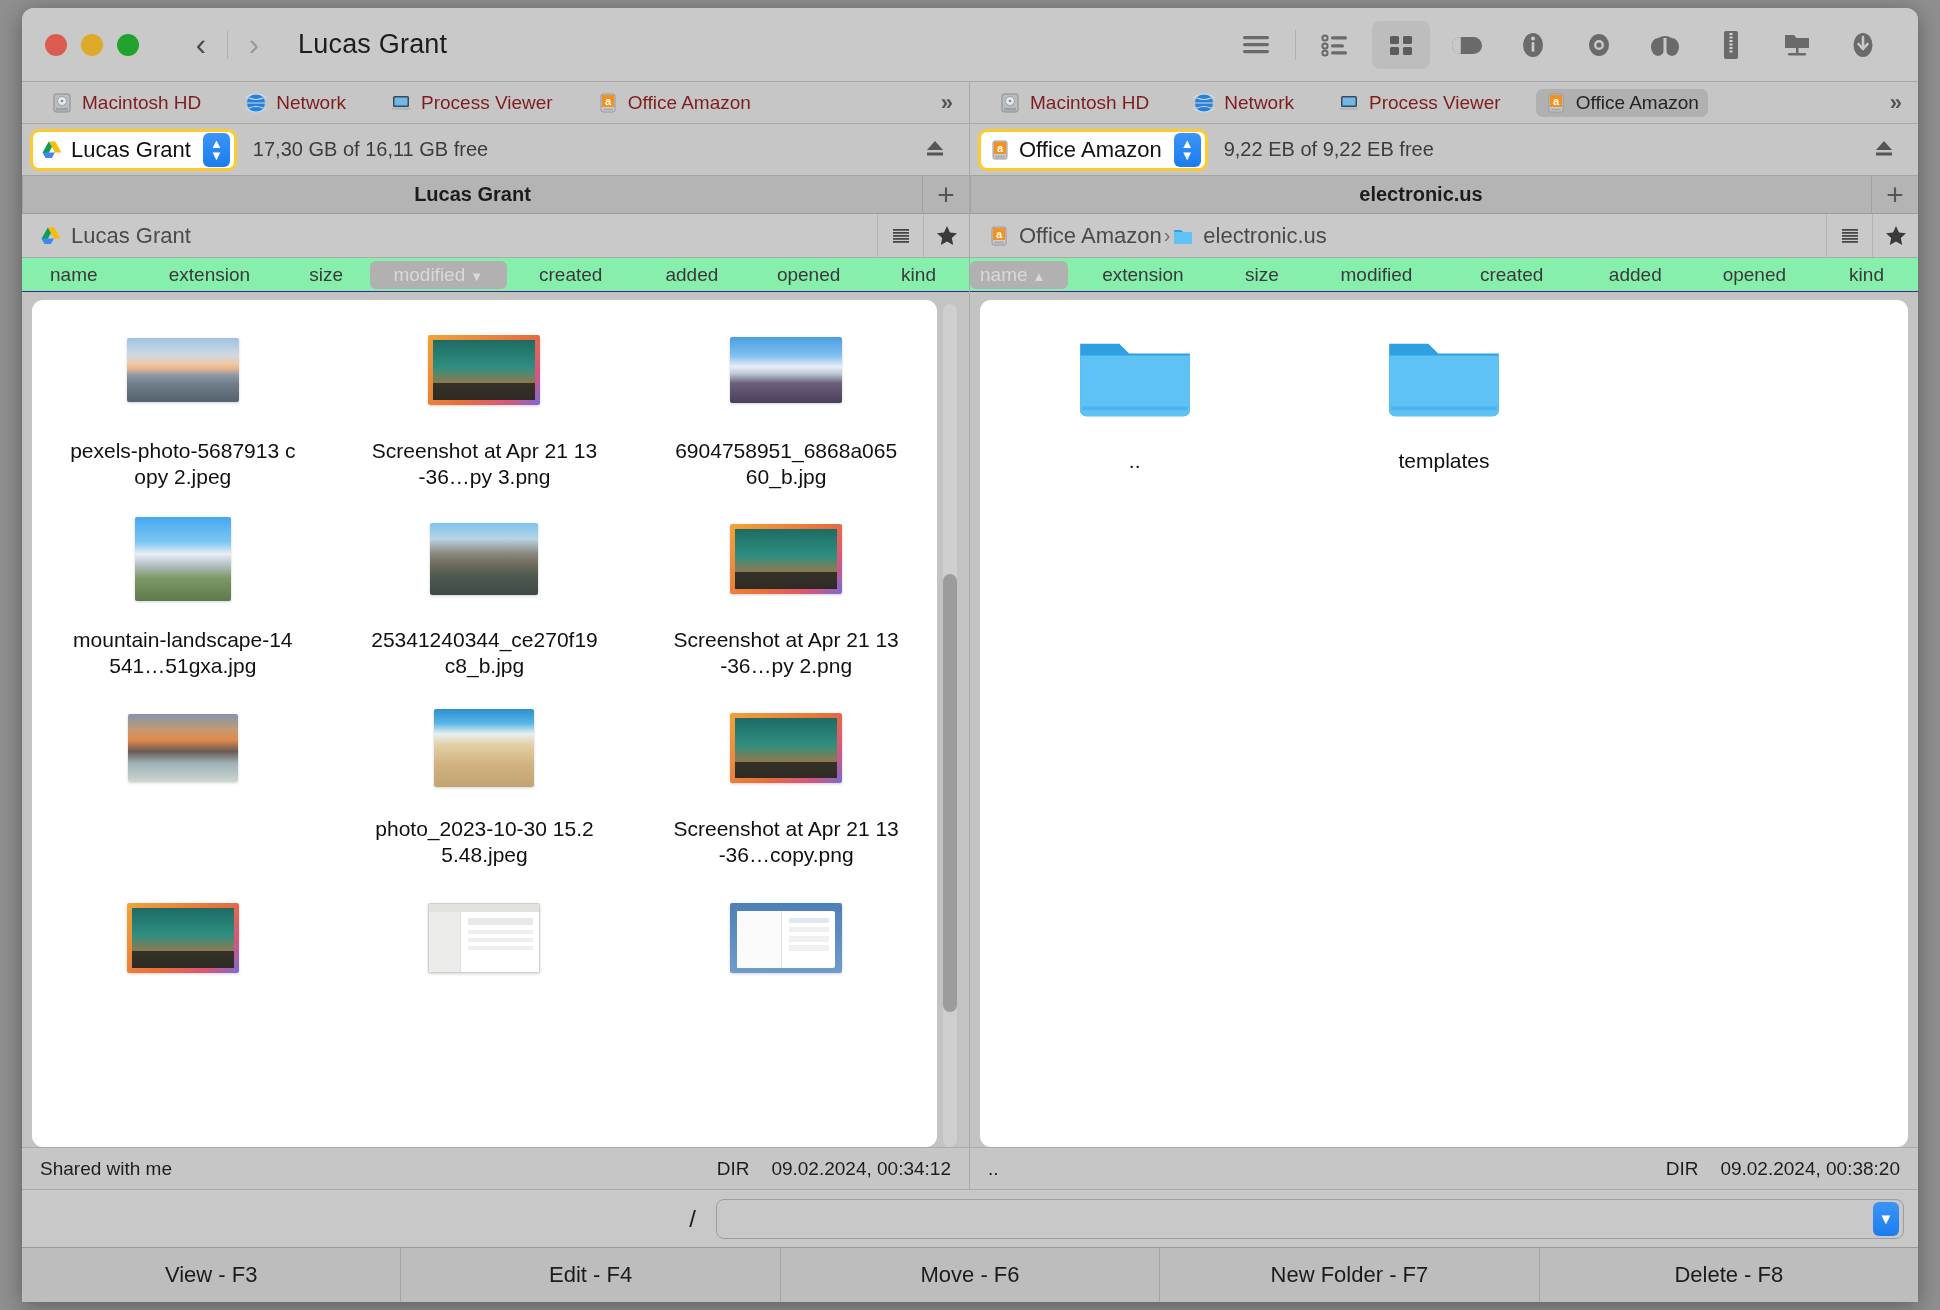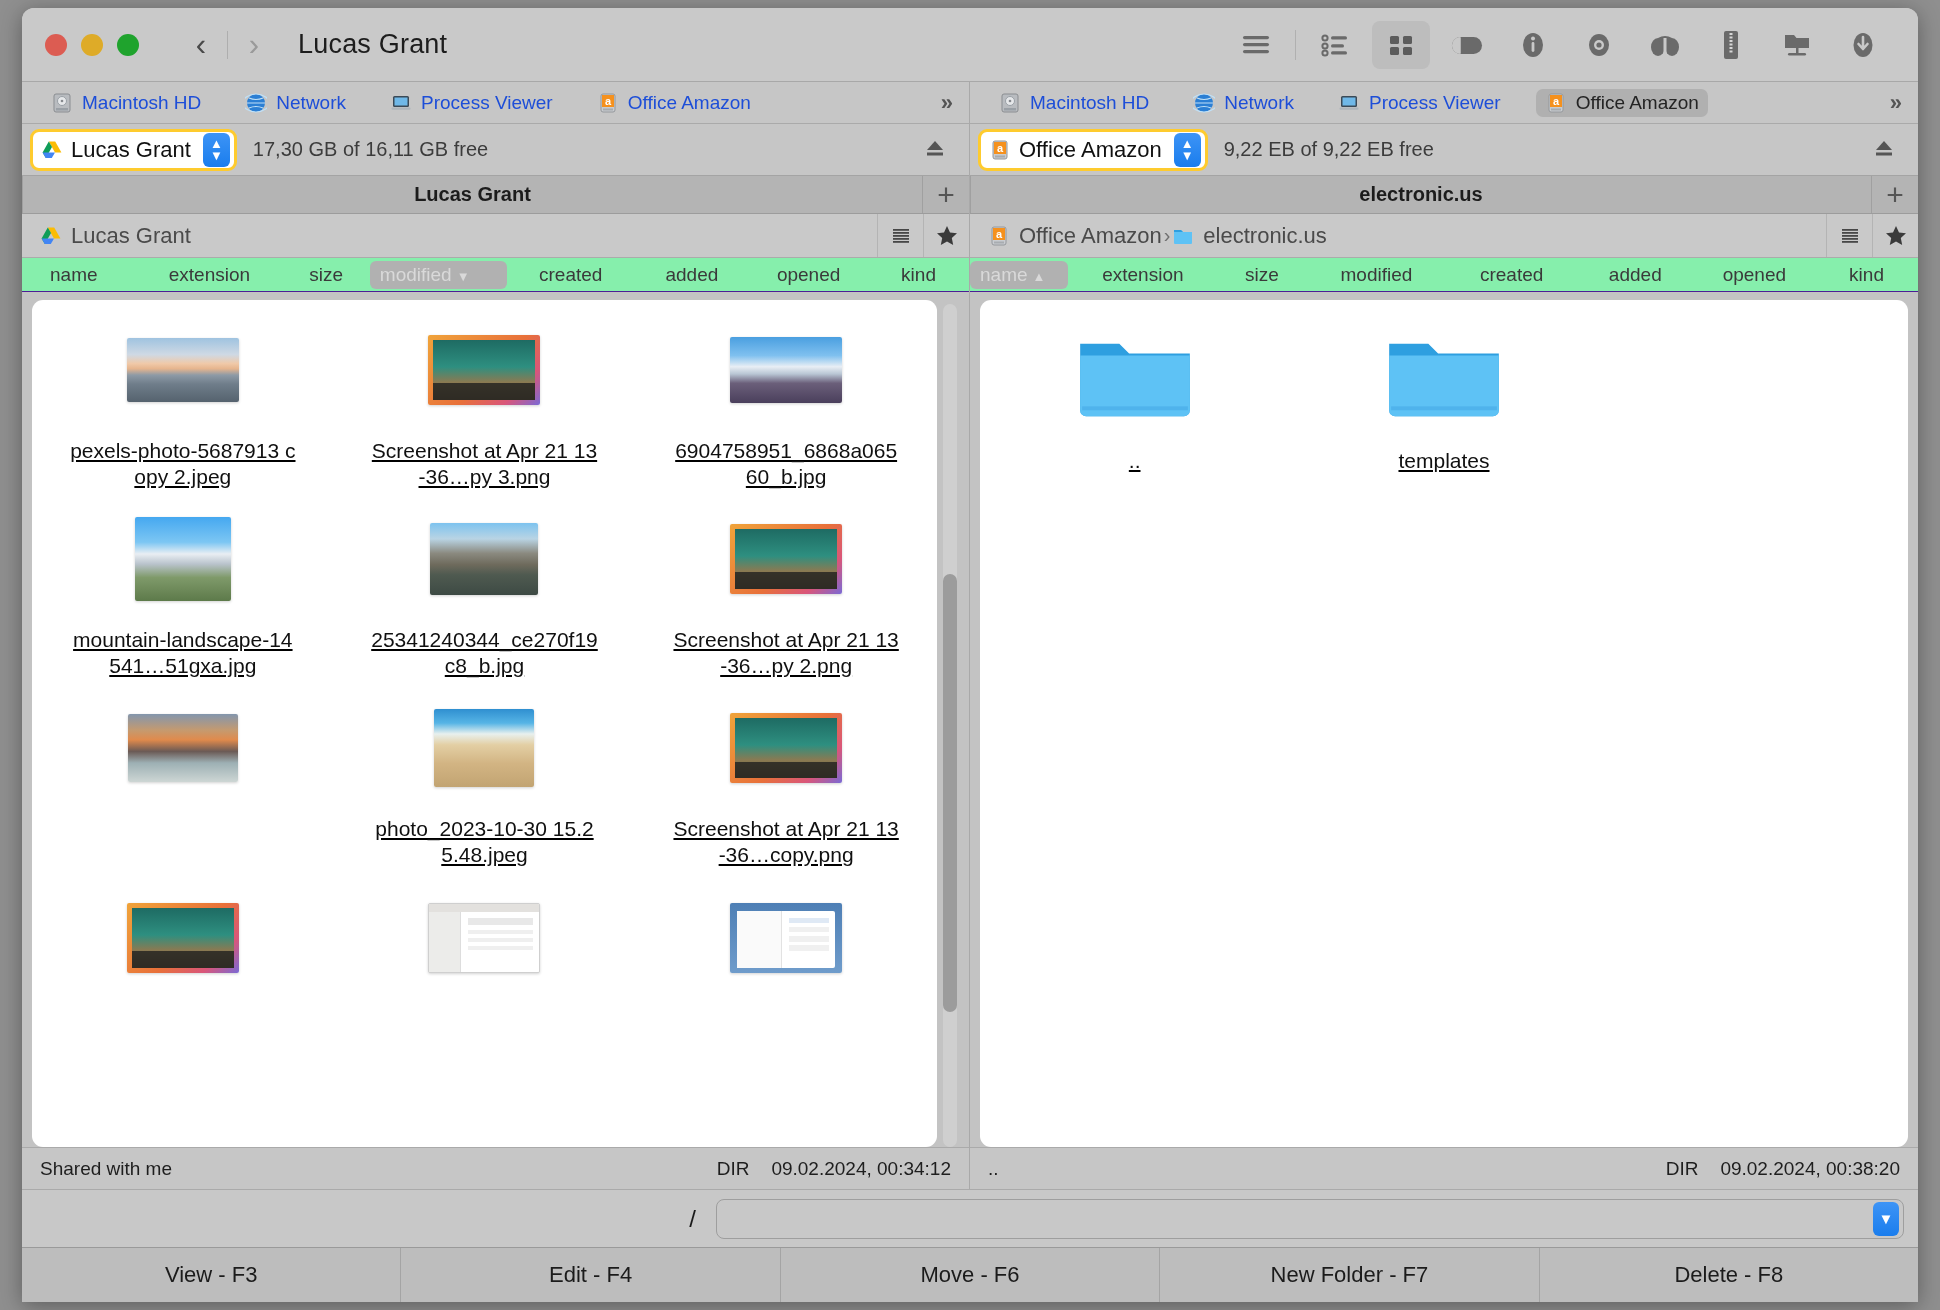--- a/index.html
+++ b/index.html
@@ -72,21 +72,21 @@
     height: 42px; min-height: 42px;
     background: #c6c6c6;
     border-bottom: 1px solid #aaa;
     display: flex; align-items: center;
     padding-left: 20px;
     gap: 26px;
     position: relative;
   }
   .shelf-item {
     display: flex; align-items: center; gap: 9px;
-    font-size: 19px; color: #1d4ed8;
+    font-size: 19px; color: #7f1d1d;
     padding: 3px 9px; border-radius: 7px;
     white-space: nowrap;
   }
   .shelf-item.sel { background: #b0b0b0; color: #242424; }
   .shelf-chev {
     position: absolute; right: 16px; top: 50%; transform: translateY(-50%);
     font-size: 22px; color: #555; font-weight: bold;
   }
   .mini { width: 22px; height: 22px; display: block; }
 
@@ -197,21 +197,20 @@
   }
   .pane-left .fileview { margin-right: 2px; }
   .grid {
     display: flex; flex-wrap: wrap;
     padding: 14px 0 0 0;
   }
   .cell {
     width: 33.333%;
     display: flex; flex-direction: column; align-items: center;
     padding: 8px 10px 14px;
-    text-decoration: underline;
   }
   .thumbwrap {
     height: 96px; display: flex; align-items: center; justify-content: center;
     margin-bottom: 20px;
   }
   .thumb { border-radius: 2px; box-shadow: 0 1px 3px rgba(0,0,0,.18); display:block; }
   .fname {
     font-size: 21px; color: #101010; text-align: center;
     line-height: 1.22; max-width: 230px;
     word-break: break-all;
@@ -499,21 +498,21 @@
                 <path d="M12 2 l3 6.5 l7 .8 l-5.2 4.8 l1.4 7 L12 17.6 L5.8 21.1 l1.4 -7 L2 9.3 l7 -.8 z" fill="#3a3a3a"></path>
               </svg>
           </div>
         </div>
       </div>
 
       <div class="colhdr" id="left-colhdr">
           <div class="col" style="width: 105px; text-align: left; margin-left: 18px;">name</div>
           <div class="col" style="width: 160px; text-align: center; margin-left: 0px;">extension</div>
           <div class="col" style="width: 95px; text-align: center; margin-left: 0px;">size</div>
-          <div class="col sorted" style="width: 150px; text-align: left; margin-left: 0px;">modified<span class="arrow">▼</span></div>
+          <div class="col sorted" style="width: 150px; text-align: center; margin-left: 0px;">modified<span class="arrow">▼</span></div>
           <div class="col" style="width: 140px; text-align: center; margin-left: 0px;">created</div>
           <div class="col" style="width: 125px; text-align: center; margin-left: 0px;">added</div>
           <div class="col" style="width: 130px; text-align: center; margin-left: 0px;">opened</div>
           <div class="col" style="width: 110px; text-align: center; margin-left: 0px;">kind</div>
         </div>
 
       <div class="filearea">
         <div class="fileview">
           <div class="grid" id="left-grid">
               <div class="cell">

